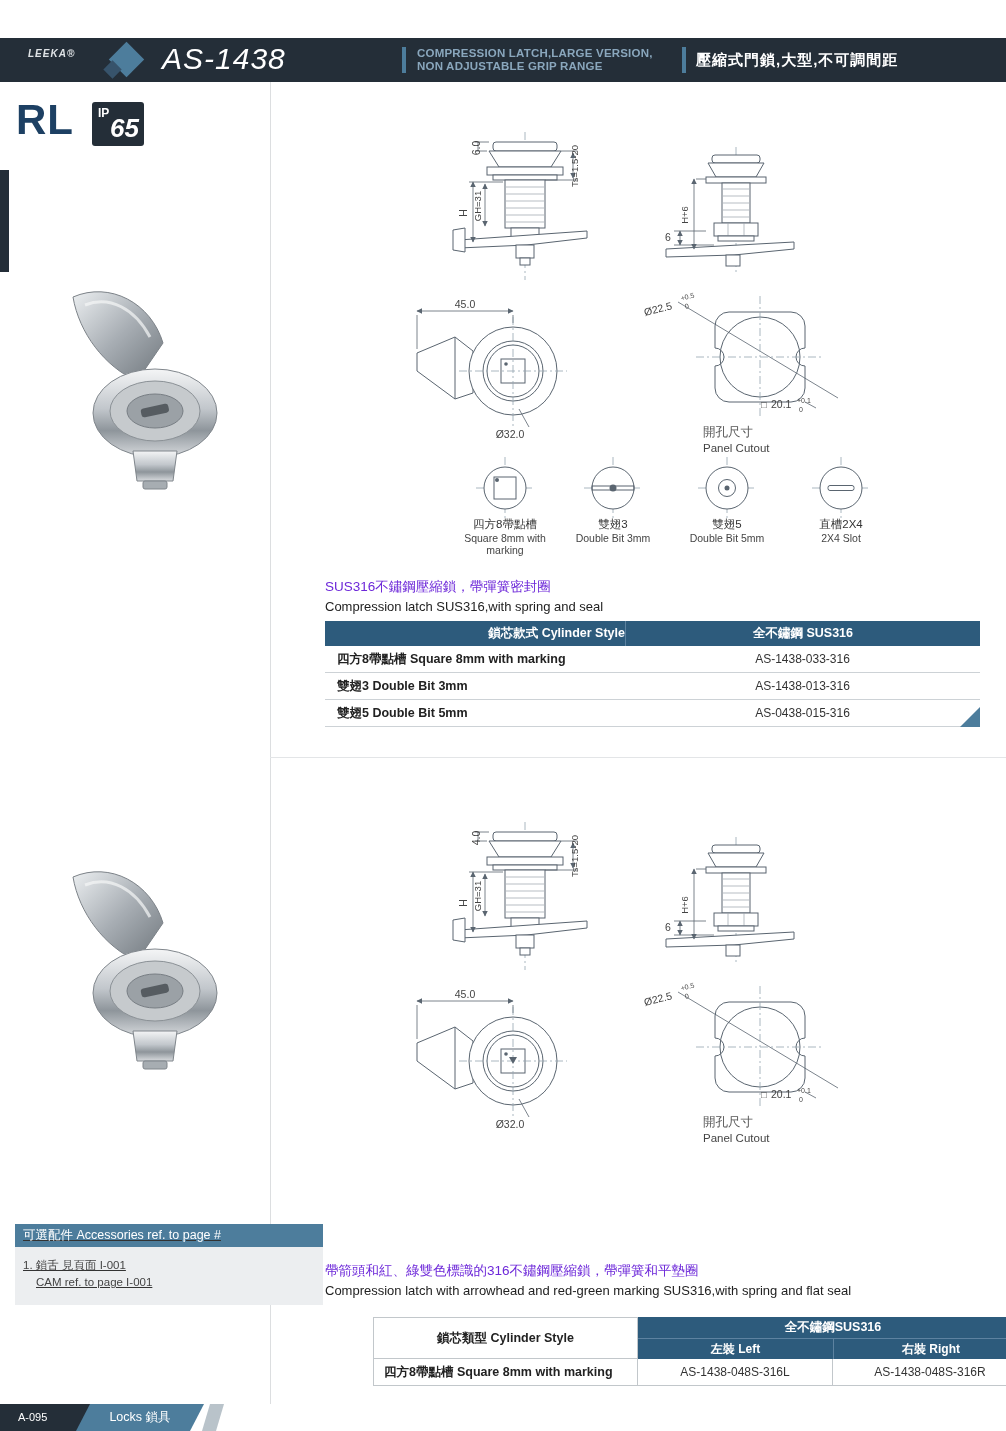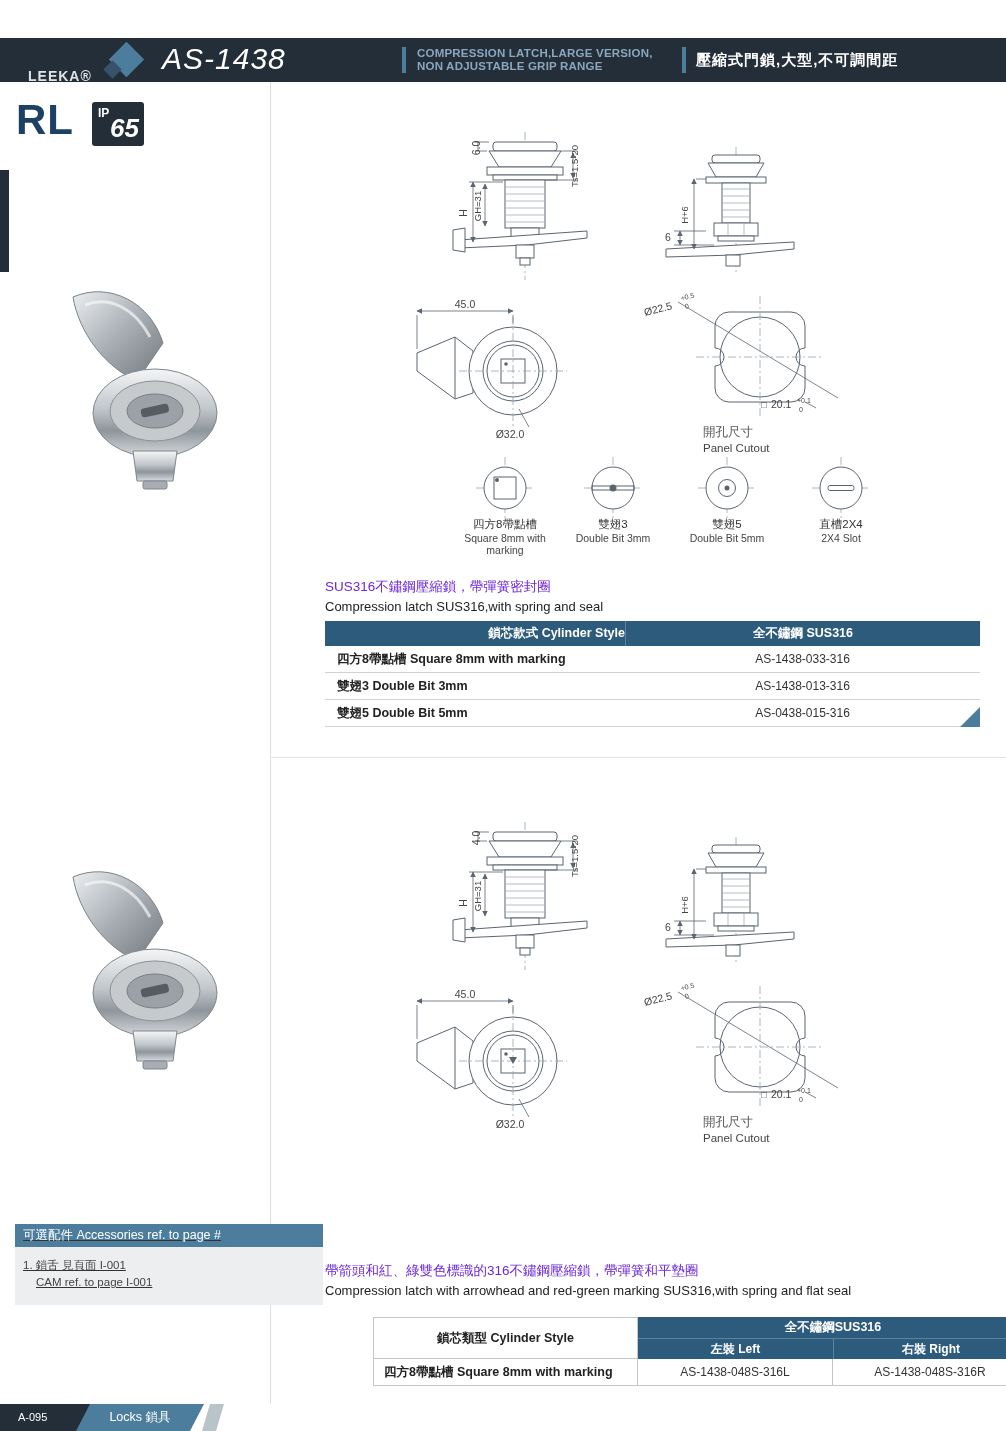--- a/index.html
+++ b/index.html
@@ -2,21 +2,21 @@
 <html><head>
 <meta charset="utf-8">
 <style>
   * { margin:0; padding:0; box-sizing:border-box; }
   html,body { width:1006px; height:1431px; background:#fff; font-family:"Liberation Sans", sans-serif; color:#333; }
   .page { position:absolute; left:0; top:0; width:1006px; height:1431px; background:#fff; overflow:hidden; }
   .abs { position:absolute; }
 
   
   .header { position:absolute; left:0; top:38px; width:1006px; height:44px; background:#242e38; }
-  .brand { position:absolute; left:28px; top:30px; font-size:14px; font-weight:bold; color:#dfe3e6; letter-spacing:1px; }
+  .brand { position:absolute; left:28px; top:10px; font-size:10px; font-weight:bold; font-style:italic; color:#dfe3e6; letter-spacing:1px; }
   .diamond-lg { position:absolute; left:114px; top:9px; width:25px; height:25px; background:#4d7d9c; transform:rotate(45deg); }
   .diamond-sm { position:absolute; left:106px; top:25px; width:13px; height:13px; background:#37536b; transform:rotate(45deg); }
   .model { position:absolute; left:162px; top:4px; font-size:30px; font-weight:normal; font-style:italic; color:#fff; letter-spacing:1px; }
   .vbar { position:absolute; top:9px; width:4px; height:26px; background:#4d7d9c; }
   .vbar1 { left:402px; } .vbar2 { left:682px; }
   .title-en { position:absolute; left:417px; top:9px; font-size:11.5px; font-weight:bold; color:#8aa7bd; line-height:13px; letter-spacing:.2px; }
   .title-zh { position:absolute; left:696px; top:13px; font-size:15px; font-weight:bold; color:#fff; letter-spacing:1px; }
 
   
   .rl { position:absolute; left:16px; top:96px; font-size:42px; font-weight:bold; color:#1d4063; letter-spacing:1px; }

